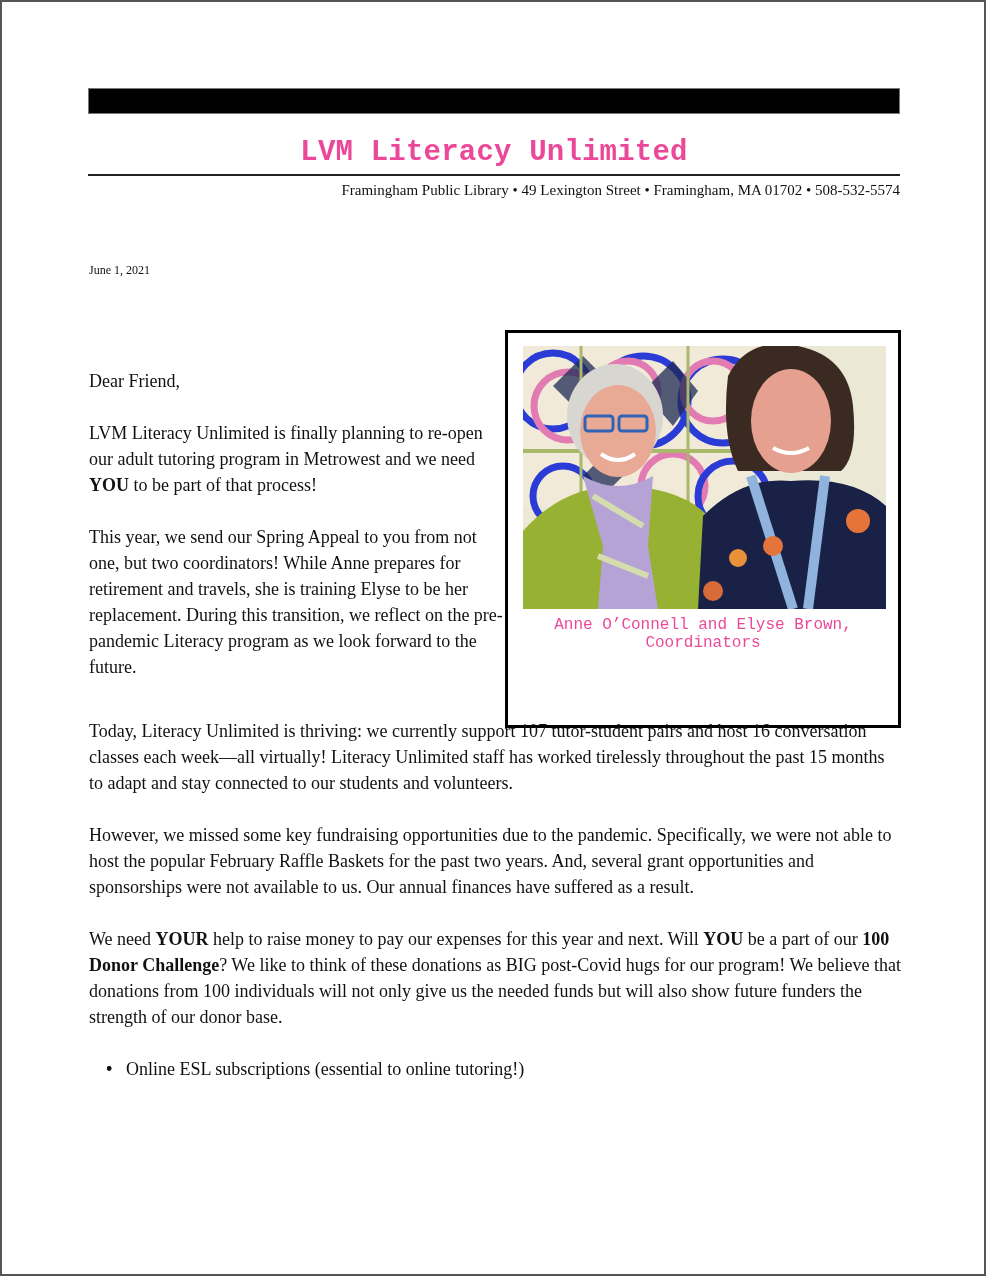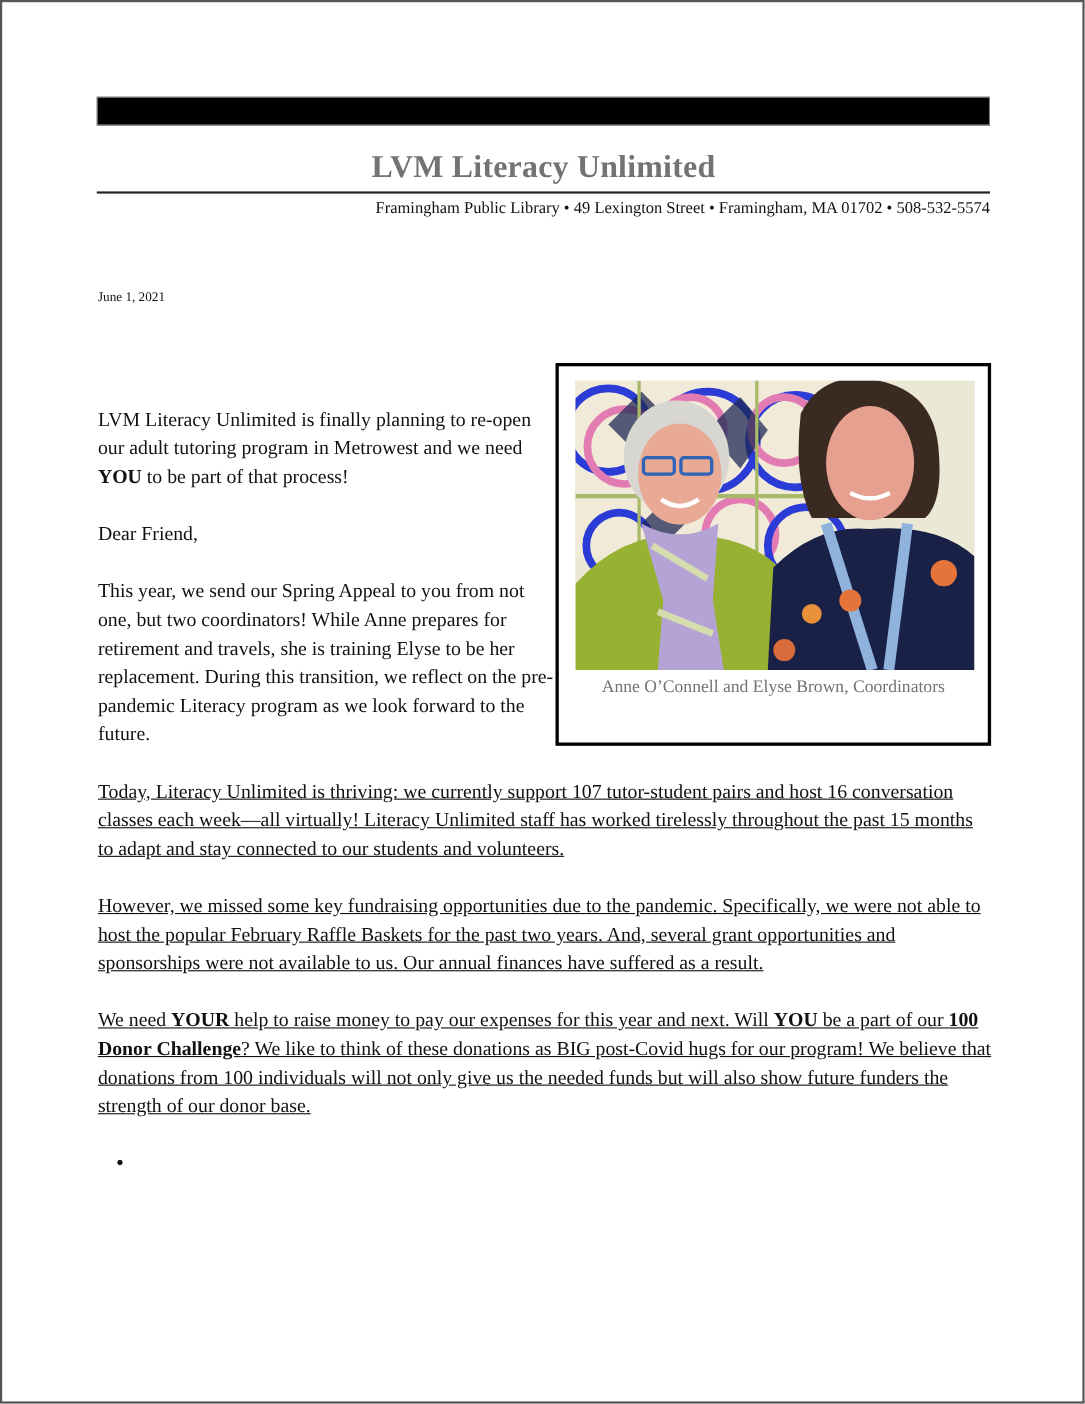--- a/index.html
+++ b/index.html
@@ -2,58 +2,58 @@
 <html><head>
 <meta charset="utf-8">
 <style>
   html, body { margin: 0; padding: 0; background: #ffffff; }
   body { width: 986px; height: 1276px; position: relative; overflow: hidden; }
   .page {
     position: absolute; left: 0; top: 0; width: 982px; height: 1272px;
     border: 2px solid #555; background: #fff;
   }
   .serif { font-family: "Liberation Serif", "DejaVu Serif", serif; color: #111; }
-  .sans { font-family: Liberation Serif, serif; color: #737373; }
+  .sans { font-family: Liberation Mono, monospace; color: #ec4899; }
 
   .top-bar { position: absolute; left: 86px; top: 86px; width: 812px; height: 26px; background: #000; border: 1px solid #777; box-sizing: border-box; }
   .org-title { position: absolute; left: 86px; width: 812px; top: 134px; text-align: center; font-size: 29px; font-weight: bold; letter-spacing: 0.2px; }
   .title-rule { position: absolute; left: 86px; top: 172px; width: 812px; height: 0; border-top: 2px solid #222; }
   .address { position: absolute; left: 86px; width: 812px; top: 180px; text-align: right; font-size: 15px; }
 
   .date { position: absolute; left: 87px; top: 261px; font-size: 12px; }
 
   .left-col { position: absolute; left: 87px; top: 366px; width: 420px; font-size: 18px; line-height: 26px; }
   .left-col p { margin: 0 0 26px 0; }
 
-  .photo-frame { position: absolute; left: 503px; top: 328px; width: 396px; height: 348px; border: 3px solid #000; box-sizing: border-box; background: #fff; }
+  .photo-frame { position: absolute; left: 503px; top: 328px; width: 396px; height: 398px; border: 3px solid #000; box-sizing: border-box; background: #fff; }
   .photo { position: absolute; left: 15px; top: 13px; width: 363px; height: 263px; overflow: hidden; background: #ece8d8; }
   .caption { position: absolute; left: 0; width: 100%; top: 283px; text-align: center; font-size: 16px; }
 
   .full-col { position: absolute; left: 87px; top: 704px; width: 812px; font-size: 18px; line-height: 26px; }
-  .full-col p { margin: 0 0 26px 0; text-decoration: underline; }
+  .full-col p { margin: 12px 0 26px 0; }
   .full-col b { font-weight: bold; }
   ul.expenses { list-style: none; margin: 0; padding: 0; }
   ul.expenses li { position: relative; padding-left: 37px; }
   ul.expenses li .bullet { position: absolute; left: 17px; top: 0; }
 </style>
 </head>
 <body>
 
 <div class="page">
 
   <div class="top-bar"></div>
   <div class="org-title sans">LVM Literacy Unlimited</div>
   <div class="title-rule"></div>
   <div class="address serif">Framingham Public Library • 49 Lexington Street • Framingham, MA 01702 • 508-532-5574</div>
 
   <div class="date serif">June 1, 2021</div>
 
   <div class="left-col serif">
+    <p>Dear Friend,</p>
     <p><span>LVM Literacy Unlimited is finally planning to re-open our adult tutoring program in Metrowest and we need </span><b>YOU</b><span> to be part of that process!</span></p>
-    <p>Dear Friend,</p>
     <p>This year, we send our Spring Appeal to you from not one, but two coordinators! While Anne prepares for retirement and travels, she is training Elyse to be her replacement. During this transition, we reflect on the pre-pandemic Literacy program as we look forward to the future.</p>
   </div>
 
   <div class="photo-frame">
     <div class="photo" title="Photo of two smiling women in front of a colorful quilt">
       <svg width="363" height="263" viewBox="0 0 363 263" xmlns="http://www.w3.org/2000/svg">
 
         <rect x="0" y="0" width="363" height="263" fill="#ece8d6"></rect>
 
         <rect x="0" y="0" width="240" height="160" fill="#f1ead8"></rect>
@@ -106,17 +106,17 @@
     <div class="caption sans">Anne O’Connell and Elyse Brown, Coordinators</div>
   </div>
 
   <div class="full-col serif">
     <p>Today, Literacy Unlimited is thriving: we currently support 107 tutor-student pairs and host 16 conversation classes each week—all virtually! Literacy Unlimited staff has worked tirelessly throughout the past 15 months to adapt and stay connected to our students and volunteers.</p>
     <p>However, we missed some key fundraising opportunities due to the pandemic. Specifically, we were not able to host the popular February Raffle Baskets for the past two years. And, several grant opportunities and sponsorships were not available to us. Our annual finances have suffered as a result.</p>
     <p><span>We need </span><b>YOUR</b><span> help to raise money to pay our expenses for this year and next. Will </span><b>YOU</b><span> be a part of our </span><b>100 Donor Challenge</b><span>? We like to think of these donations as BIG post-Covid hugs for our program! We believe that donations from 100 individuals will not only give us the needed funds but will also show future funders the strength of our donor base.</span></p>
     <ul class="expenses">
       <li><span class="bullet">•</span></li>
       <li><span class="bullet">•</span></li>
-      <li><span class="bullet">•</span></li>
+      <li><span class="bullet">•</span><span>Online ESL subscriptions (essential to online tutoring!)</span></li>
     </ul>
   </div>
 
 </div>
 
 </body></html>

